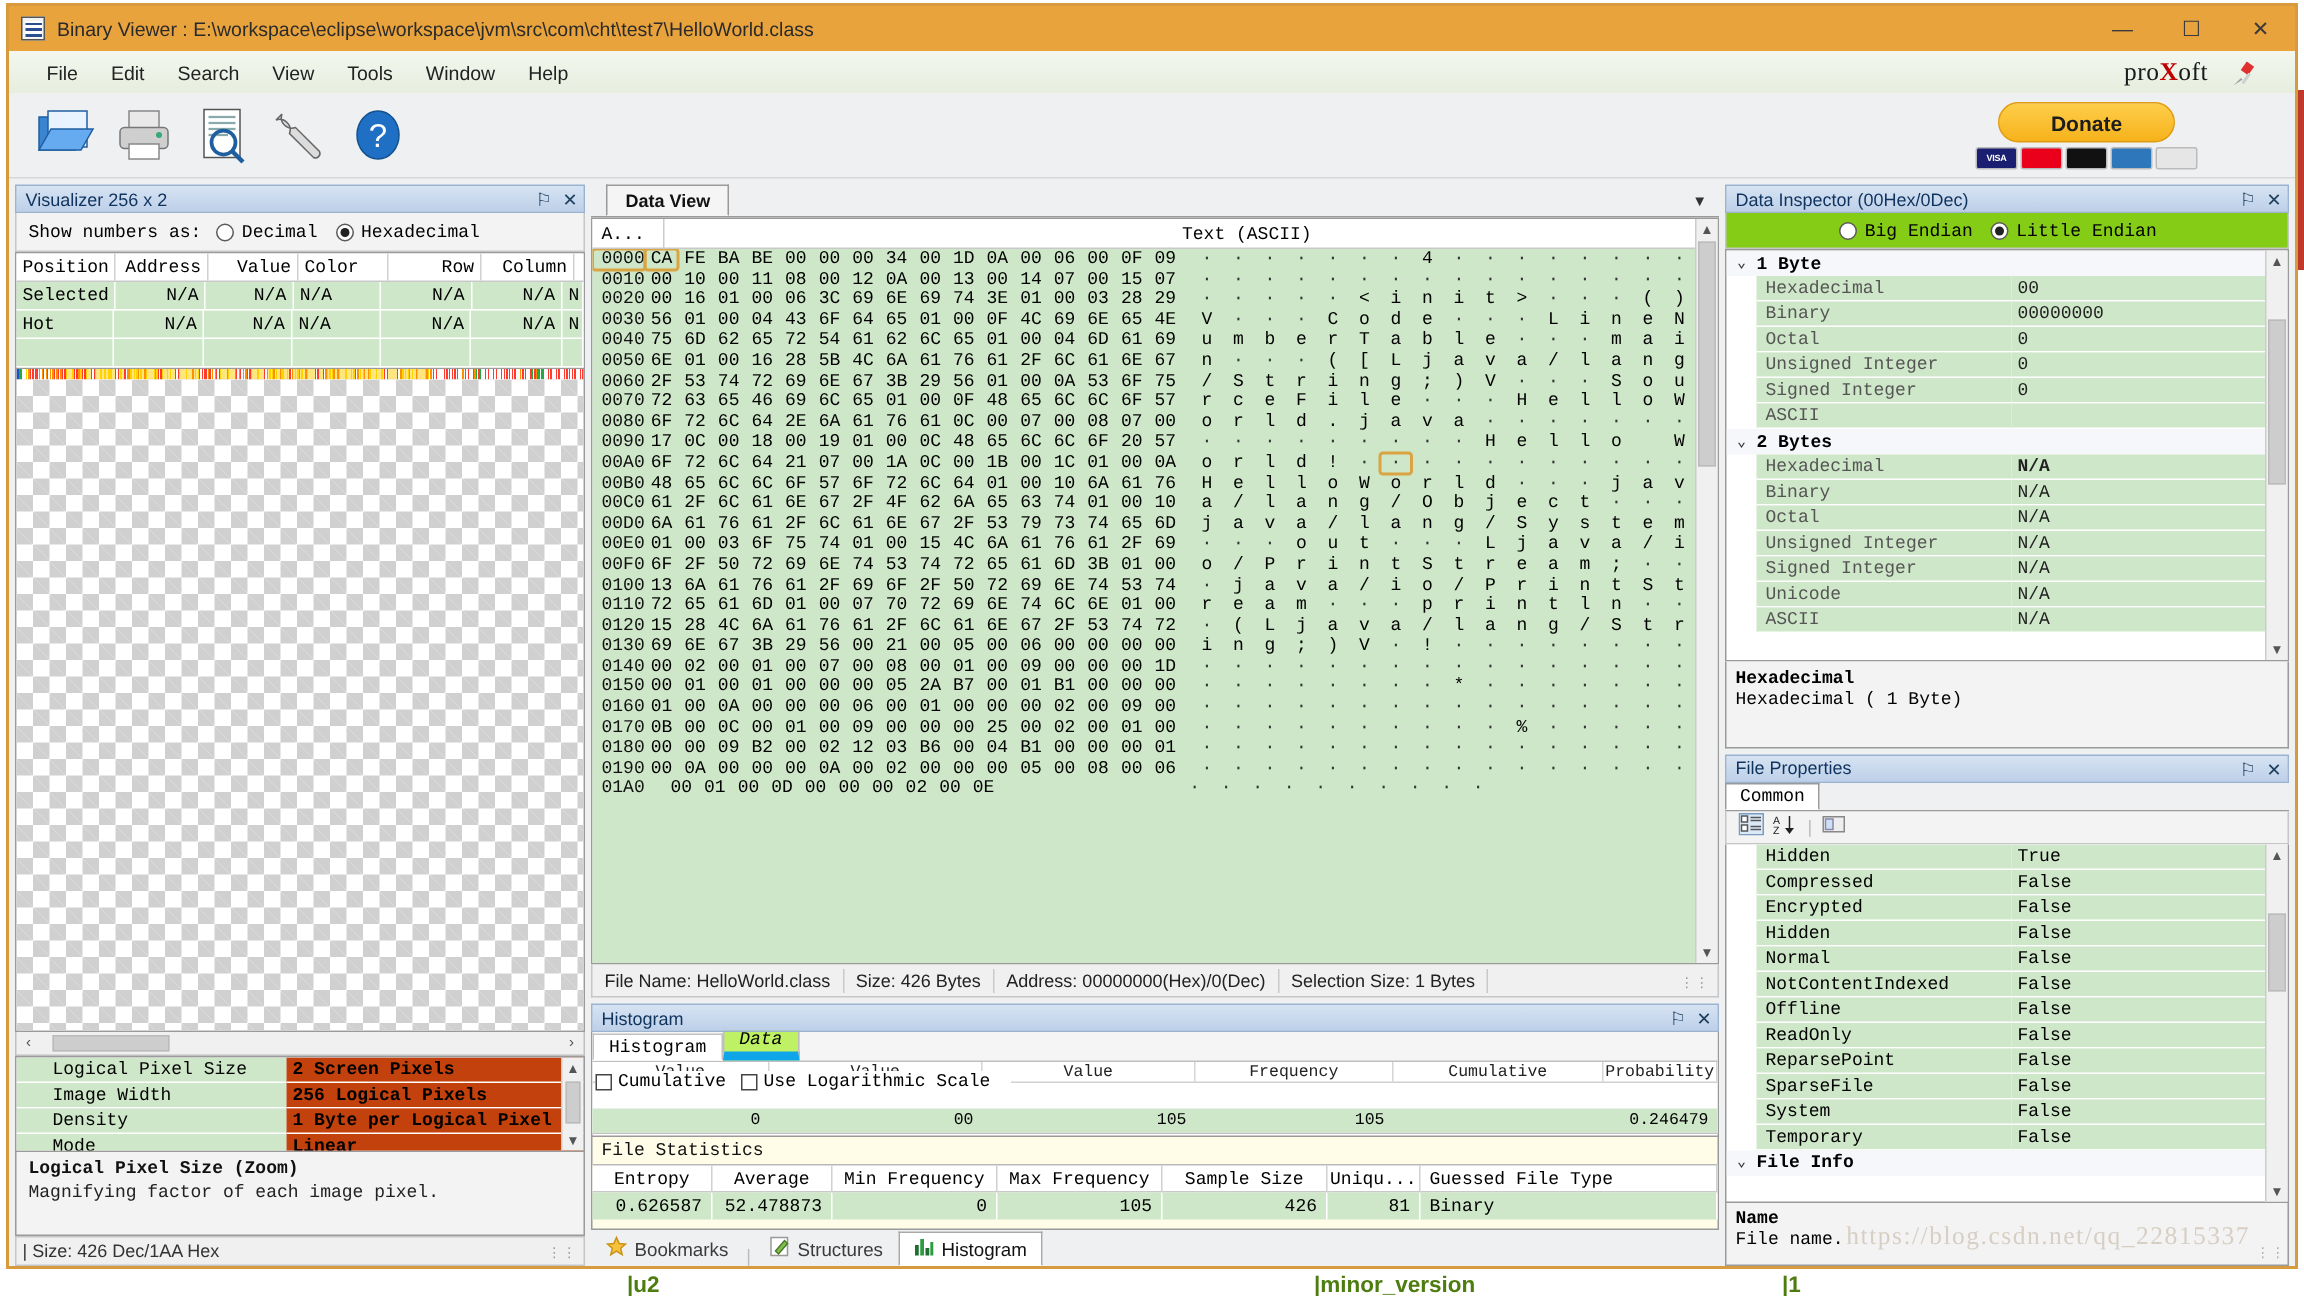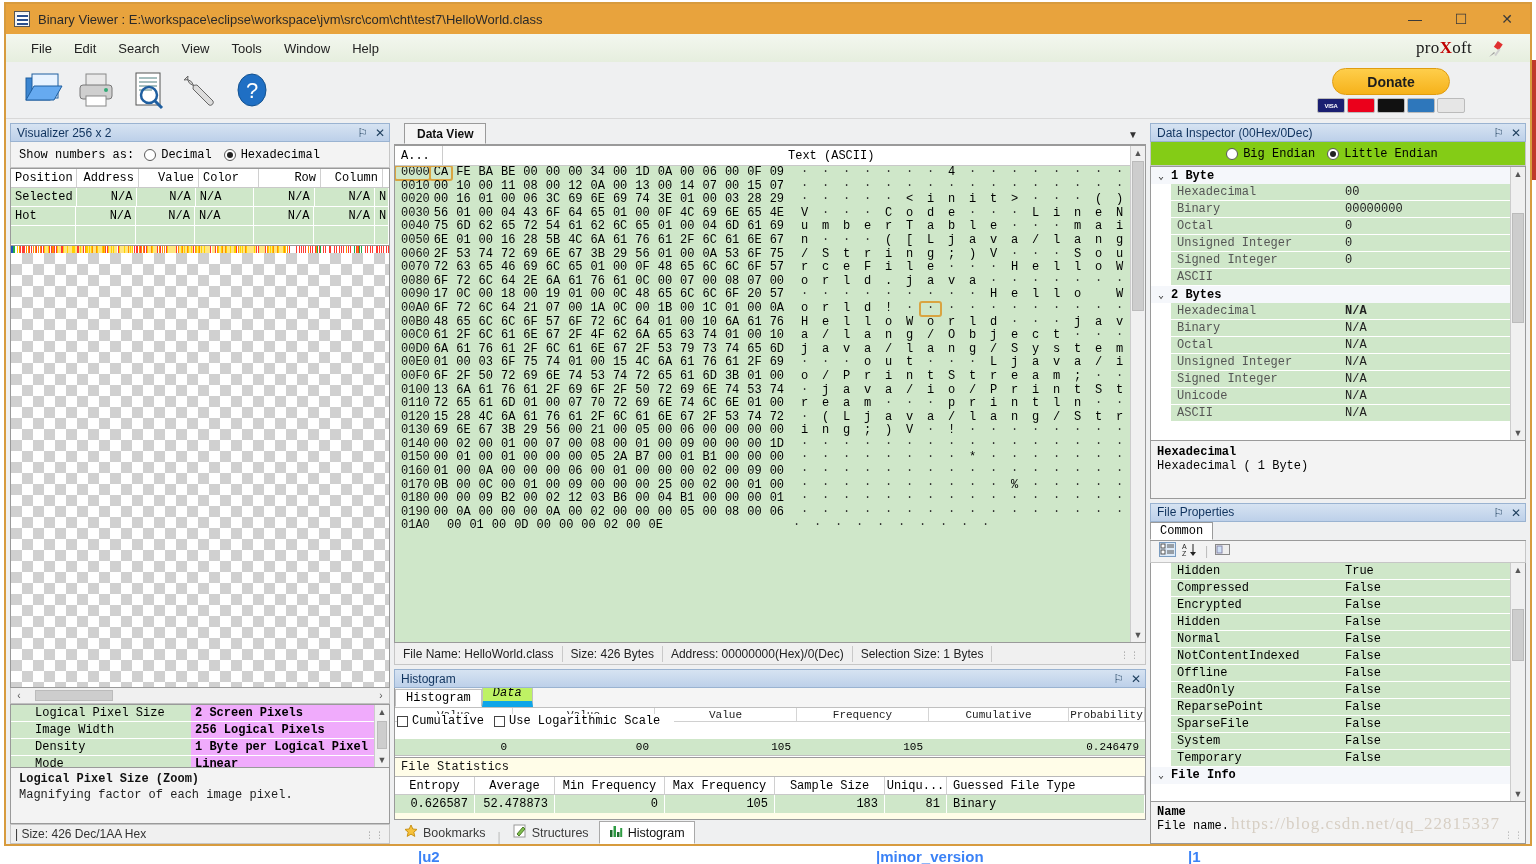--- a/index.html
+++ b/index.html
@@ -10,21 +10,21 @@
     background:#ffffff; position:relative;
   }
 
   
   #behind {
     position:absolute; left:0; top:0; width:1536px; height:864px;
     background:#ffffff; z-index:0;
   }
   #behind .bg-text {
     position:absolute; font-family:"Liberation Sans", sans-serif;
-    font-size:15px; color:#3b82f6; font-weight:600;
+    font-size:15px; color:#4d7c0f; font-weight:600;
   }
 
   
   #window {
     position:absolute; left:4px; top:2px; width:1528px; height:844px;
     border:2px solid #d79b3e; background:#eff0f1; z-index:5;
     display:flex; flex-direction:column;
   }
 
   
@@ -124,21 +124,21 @@
     background-size:22px 22px; background-position:0 0,11px 11px; background-color:#fff;
   }
   #viz-hscroll{ height:16px;flex:0 0 16px;background:#f0f0f0;border:1px solid #c0c0c0;
                 border-top:none;display:flex;align-items:center; position:relative;}
   #viz-hscroll .arw{ width:16px;text-align:center;font-size:10px;color:#555; }
   #viz-hscroll .thumb{ position:absolute;left:24px;top:2px;width:78px;height:11px;background:#cdcdcd;border:1px solid #bbb;}
 
   #viz-props{ height:64px;flex:0 0 64px;border:1px solid #9a9a9a;background:#fff;overflow:hidden;position:relative;}
   #viz-props .pr{ display:flex; font-family:"Liberation Mono",monospace;font-size:12px; height:17px; align-items:center;}
   #viz-props .pr .k{ width:180px;background:#cfe7c9;padding-left:24px;height:17px;line-height:17px;border-bottom:1px solid #fff;}
-  #viz-props .pr .v{ flex:1;background:#f0abfc;font-weight:bold;padding-left:4px;height:17px;line-height:17px;border-bottom:1px solid #fff;}
+  #viz-props .pr .v{ flex:1;background:#c2410c;font-weight:bold;padding-left:4px;height:17px;line-height:17px;border-bottom:1px solid #fff;}
   #viz-props .sb{ position:absolute;right:0;top:0;bottom:0;width:15px;background:#f0f0f0;border-left:1px solid #ccc;}
   #viz-props .sb .a{ text-align:center;font-size:9px;color:#555;line-height:14px;}
   #viz-props .sb .t{ margin:2px 2px;height:28px;background:#cdcdcd;border:1px solid #bbb;}
 
   #viz-help{ height:56px;flex:0 0 56px;border:1px solid #9a9a9a;border-top:none;background:#f3f3f3;
              padding:4px 8px; font-family:"Liberation Mono",monospace;font-size:12px;}
   #viz-help .h{ font-weight:bold;color:#111; }
   #viz-help .d{ color:#222; margin-top:2px;}
 
   #viz-status{ height:20px;flex:0 0 20px;border:1px solid #c6c6c6;background:#f0f0f0;
@@ -1590,21 +1590,21 @@
             <div style="width:110px">Max Frequency</div>
             <div style="width:110px">Sample Size</div>
             <div style="width:62px">Uniqu...</div>
             <div style="flex:1;text-align:left;padding-left:6px">Guessed File Type</div>
           </div>
           <div id="fs-row">
             <div style="width:80px">0.626587</div>
             <div style="width:80px">52.478873</div>
             <div style="width:110px">0</div>
             <div style="width:110px">105</div>
-            <div style="width:110px">183</div>
+            <div style="width:110px">426</div>
             <div style="width:62px">81</div>
             <div class="l" style="flex:1">Binary</div>
           </div>
         </div>
 
         <div id="bottabs">
           <div class="bt">
             <span><svg width="14" height="14" viewBox="0 0 14 14">
                   <polygon points="7,1 8.8,5 13,5.4 9.8,8.2 10.8,12.4 7,10.1 3.2,12.4 4.2,8.2 1,5.4 5.2,5" fill="#f7c23b" stroke="#c99214"></polygon>
                 </svg></span>

